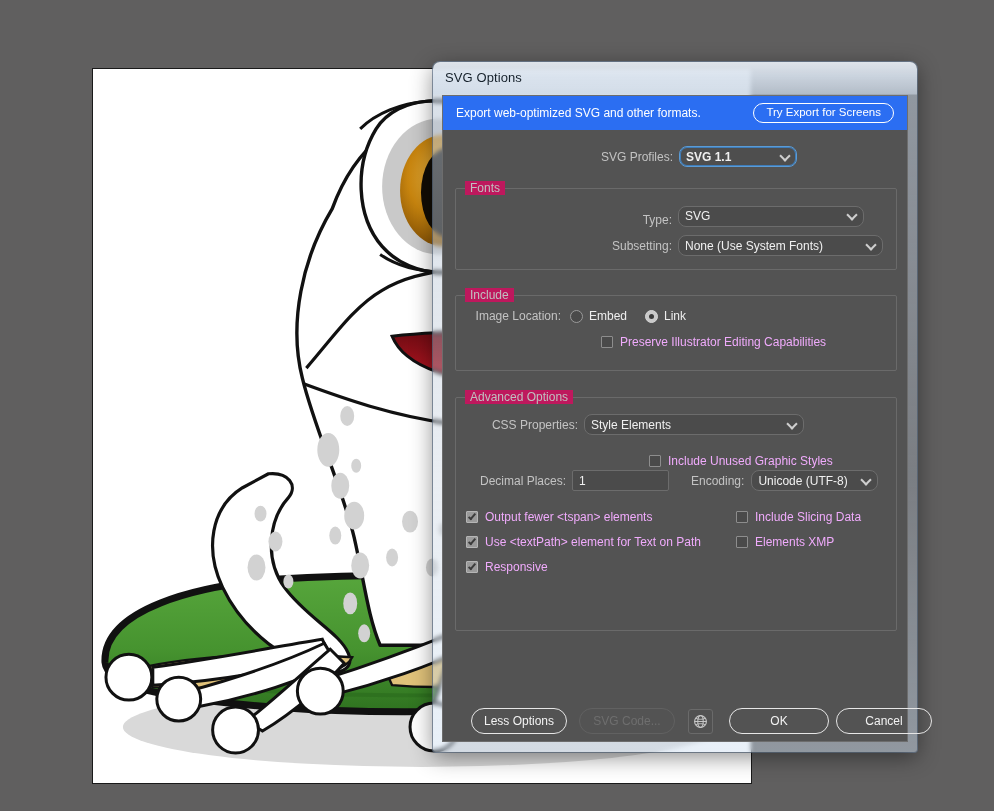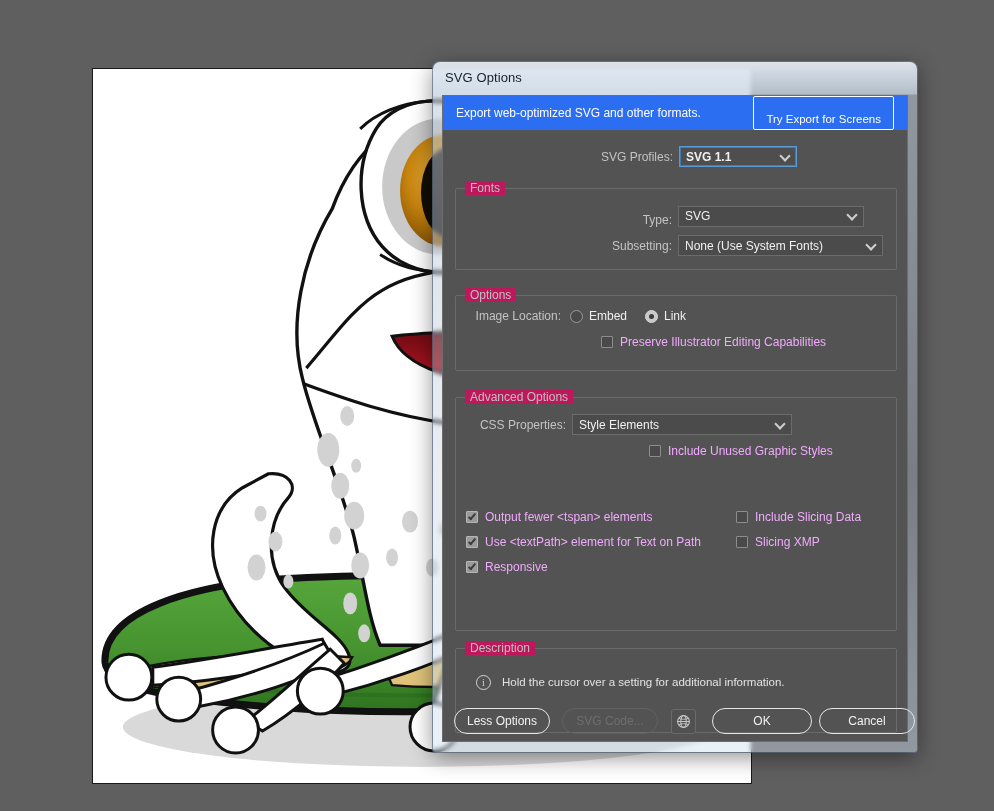--- a/index.html
+++ b/index.html
@@ -91,24 +91,24 @@
     justify-content: space-between;
     padding: 0 13px;
     box-sizing: border-box;
   }
   #promo-text {
     color: #ffffff;
     font-size: 12px;
   }
   #promo-button {
     border: 1px solid #ffffff;
-    border-radius: 2px;
+    border-radius: 10px;
     color: #ffffff;
     font-size: 11.5px;
-    padding: 17px 12px 4px 12px;
+    padding: 3px 12px 4px 12px;
     background: transparent;
     cursor: pointer;
     line-height: 1;
     white-space: nowrap;
   }
 
   
   .row {
     position: absolute;
     display: flex;
@@ -117,21 +117,21 @@
   .lbl {
     color: #c3c3c3;
     font-size: 12px;
     text-align: right;
     white-space: nowrap;
   }
   .select {
     position: relative;
     background: #4b4b4b;
     border: 1px solid #6c6c6c;
-    border-radius: 0;
+    border-radius: 8px;
     height: 21px;
     box-sizing: border-box;
     color: #f0f0f0;
     font-size: 12px;
     display: flex;
     align-items: center;
     padding-left: 6px;
     cursor: pointer;
   }
   .select.focused {
@@ -475,21 +475,21 @@
         <div class="row" style="left:0; top:46px; width:100%;">
           <span class="lbl" style="width:216px;">Subsetting:</span>
           <div class="select" style="width:205px; margin-left:6px;">
             <span class="seltext norm">None (Use System Fonts)</span>
             <span class="chev"></span>
           </div>
         </div>
       </div>
 
       <div class="group" style="left:12px; top:199px; width:442px; height:76px;">
-        <span class="group-title">Options</span>
+        <span class="group-title">Include</span>
 
         <div class="row" style="left:0; top:13px; width:100%;">
           <span class="lbl" style="width:105px;">Image Location:</span>
           <span class="rdo" style="margin-left:9px;">
             <span class="dot"></span>
             <span class="rdo-label">Embed</span>
           </span>
           <span class="rdo selected" style="margin-left:18px;">
             <span class="dot"></span>
             <span class="rdo-label">Link</span>
@@ -500,35 +500,46 @@
           <span class="cbx">
             <span class="box"></span>
             <span class="cbx-label">Preserve Illustrator Editing Capabilities</span>
           </span>
         </div>
       </div>
 
       <div class="group" style="left:12px; top:301px; width:442px; height:234px;">
         <span class="group-title">Advanced Options</span>
 
-        <div class="row" style="left:0; top:16px; width:100%;">
+        <div class="row" style="left:12px; top:16px; width:100%;">
           <span class="lbl" style="width:110px;">CSS Properties:</span>
           <div class="select" style="width:220px; margin-left:6px;">
             <span class="seltext norm">Style Elements</span>
             <span class="chev"></span>
           </div>
         </div>
 
-        <div class="row" style="left:145px; top:46px;padding-left:48px;">
+        <div class="row" style="left:145px; top:56px;padding-left:48px;">
           <span class="cbx">
             <span class="box"></span>
             <span class="cbx-label">Include Unused Graphic Styles</span>
           </span>
         </div>
 
+        <div class="row" style="left:0; top:72px; width:100%;">
+          <span class="lbl" style="width:110px;">Decimal Places:</span>
+          <div class="textinput" style="width:97px; margin-left:6px;">
+            <span>1</span>
+          </div>
+          <span class="lbl" style="margin-left:22px;">Encoding:</span>
+          <div class="select" style="width:127px; margin-left:7px;">
+            <span class="seltext norm">Unicode (UTF-8)</span>
+            <span class="chev"></span>
+          </div>
+        </div>
 
         <div class="row" style="left:10px; top:112px;">
           <span class="cbx checked">
             <span class="box"></span>
             <span class="cbx-label">Output fewer &lt;tspan&gt; elements</span>
           </span>
         </div>
         <div class="row" style="left:10px; top:137px;">
           <span class="cbx checked">
             <span class="box"></span>
@@ -543,36 +554,29 @@
         </div>
         <div class="row" style="left:280px; top:112px;">
           <span class="cbx">
             <span class="box"></span>
             <span class="cbx-label">Include Slicing Data</span>
           </span>
         </div>
         <div class="row" style="left:280px; top:137px;">
           <span class="cbx">
             <span class="box"></span>
-            <span class="cbx-label">Slicing XMP</span>
+            <span class="cbx-label">Elements XMP</span>
           </span>
         </div>
       </div>
 
-      <div class="group" style="left:12px; top:552px; width:442px; height:85px;">
-        <span class="group-title">Description</span>
-        <div id="desc-row">
-          <span id="info-icon">i</span>
-          <span id="desc-text">Hold the cursor over a setting for additional information.</span>
-        </div>
-      </div>
 
     </div>
 
-    <div id="footer" style="left:9px; width:414px; bottom:10px;">
+    <div id="footer" style="left:26px; width:414px; bottom:10px;">
       <div class="btn" style="left:12px; width:96px;">Less Options</div>
       <div class="btn disabled" style="left:120px; width:96px;">SVG Code...</div>
       <div id="globe-btn" style="left:229px;">
         <svg width="15" height="15" viewBox="0 0 16 16">
           <circle cx="8" cy="8" r="6.3" fill="none" stroke="#c6c6c6" stroke-width="1.2"></circle>
           <ellipse cx="8" cy="8" rx="2.9" ry="6.3" fill="none" stroke="#c6c6c6" stroke-width="1.1"></ellipse>
           <line x1="1.7" y1="8" x2="14.3" y2="8" stroke="#c6c6c6" stroke-width="1.1"></line>
           <path d="M3 4.6 C 5.2 6, 10.8 6, 13 4.6" fill="none" stroke="#c6c6c6" stroke-width="1"></path>
           <path d="M3 11.4 C 5.2 10, 10.8 10, 13 11.4" fill="none" stroke="#c6c6c6" stroke-width="1"></path>
         </svg>

